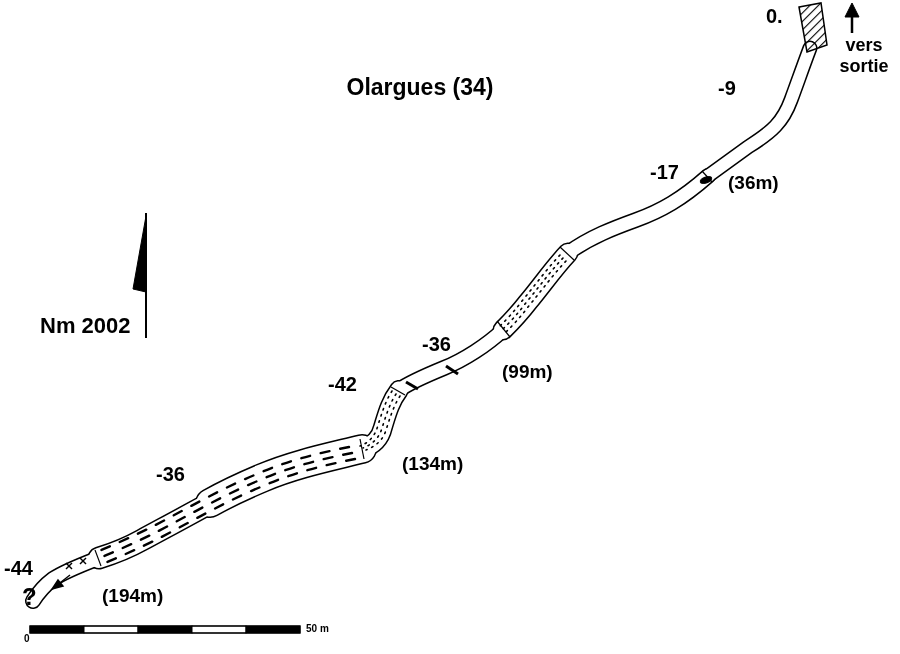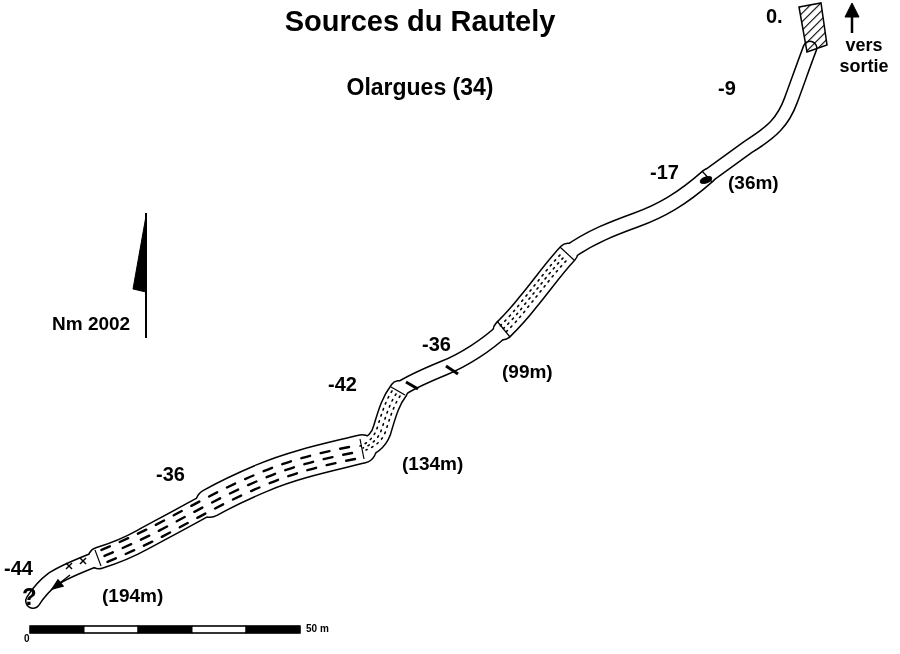--- a/index.html
+++ b/index.html
@@ -8,21 +8,21 @@
     font-family:"Liberation Sans",sans-serif;font-weight:bold;color:#000;
   }
   .map-svg{position:absolute;left:0;top:0;width:900px;height:654px;}
   .lbl{position:absolute;white-space:nowrap;line-height:1.05;}
   .title{font-size:29px;text-align:center;}
   .subtitle{font-size:23px;text-align:center;margin-top:33px;}
   .plan{font-size:23px;letter-spacing:1px;}
   .depth{font-size:20px;}
   .dist{font-size:19px;}
   .small-note{font-size:18px;text-align:center;}
-  .compass-lbl{font-size:19px;margin-left:12px;}
+  .compass-lbl{font-size:22px;}
   .credits{font-size:18px;text-align:center;}
   .tiny{font-size:10px;font-weight:bold;}
   .qmark{font-size:24px;}
   .exit-depth{font-size:20px;}
 </style>
 </head>
 <body>
 
 <div class="stage">
 
@@ -112,21 +112,20 @@
     <g stroke="#000">
       <rect x="30" y="626" width="54" height="7" fill="#000"></rect>
       <rect x="84" y="626" width="54" height="7" fill="#fff"></rect>
       <rect x="138" y="626" width="54" height="7" fill="#000"></rect>
       <rect x="192" y="626" width="54" height="7" fill="#fff"></rect>
       <rect x="246" y="626" width="54" height="7" fill="#000"></rect>
       <rect x="30" y="626" width="270" height="7" fill="none" stroke-width="1.2"></rect>
     </g>
   </svg>
 
-  <div class="lbl title" style="left:170px;top:6px;width:500px;">Sources du Rautely</div>
   <div class="lbl subtitle" style="left:170px;top:42px;width:500px;">Olargues (34)</div>
 
   <div class="lbl compass-lbl" style="left:40px;top:314px;">Nm 2002</div>
 
   <div class="lbl exit-depth" style="left:766px;top:6px;">0.</div>
   <div class="lbl small-note" style="left:828px;top:36px;width:72px;">vers</div>
   <div class="lbl small-note" style="left:828px;top:57px;width:72px;">sortie</div>
 
   <div class="lbl depth" style="left:718px;top:78px;">-9</div>
   <div class="lbl depth" style="left:650px;top:162px;">-17</div>

